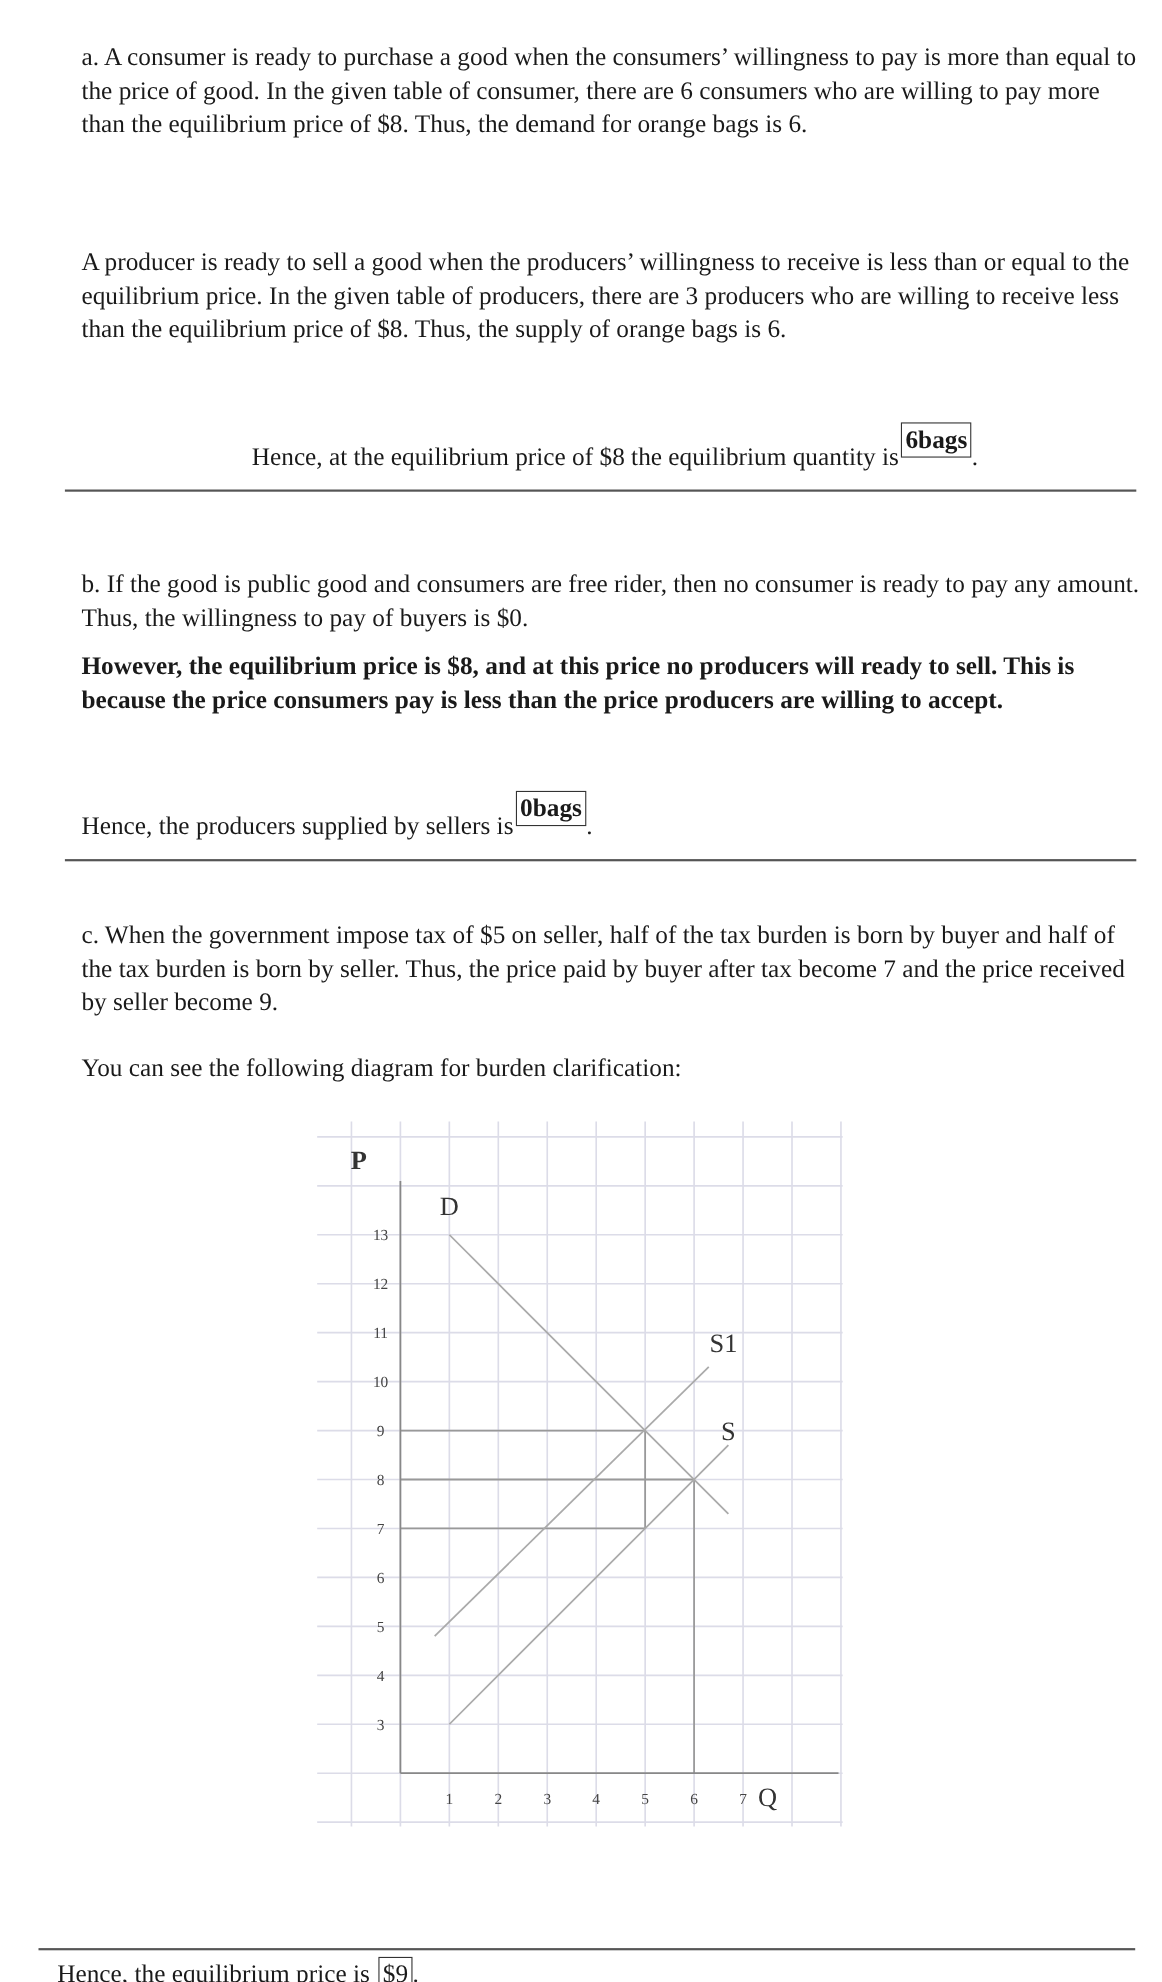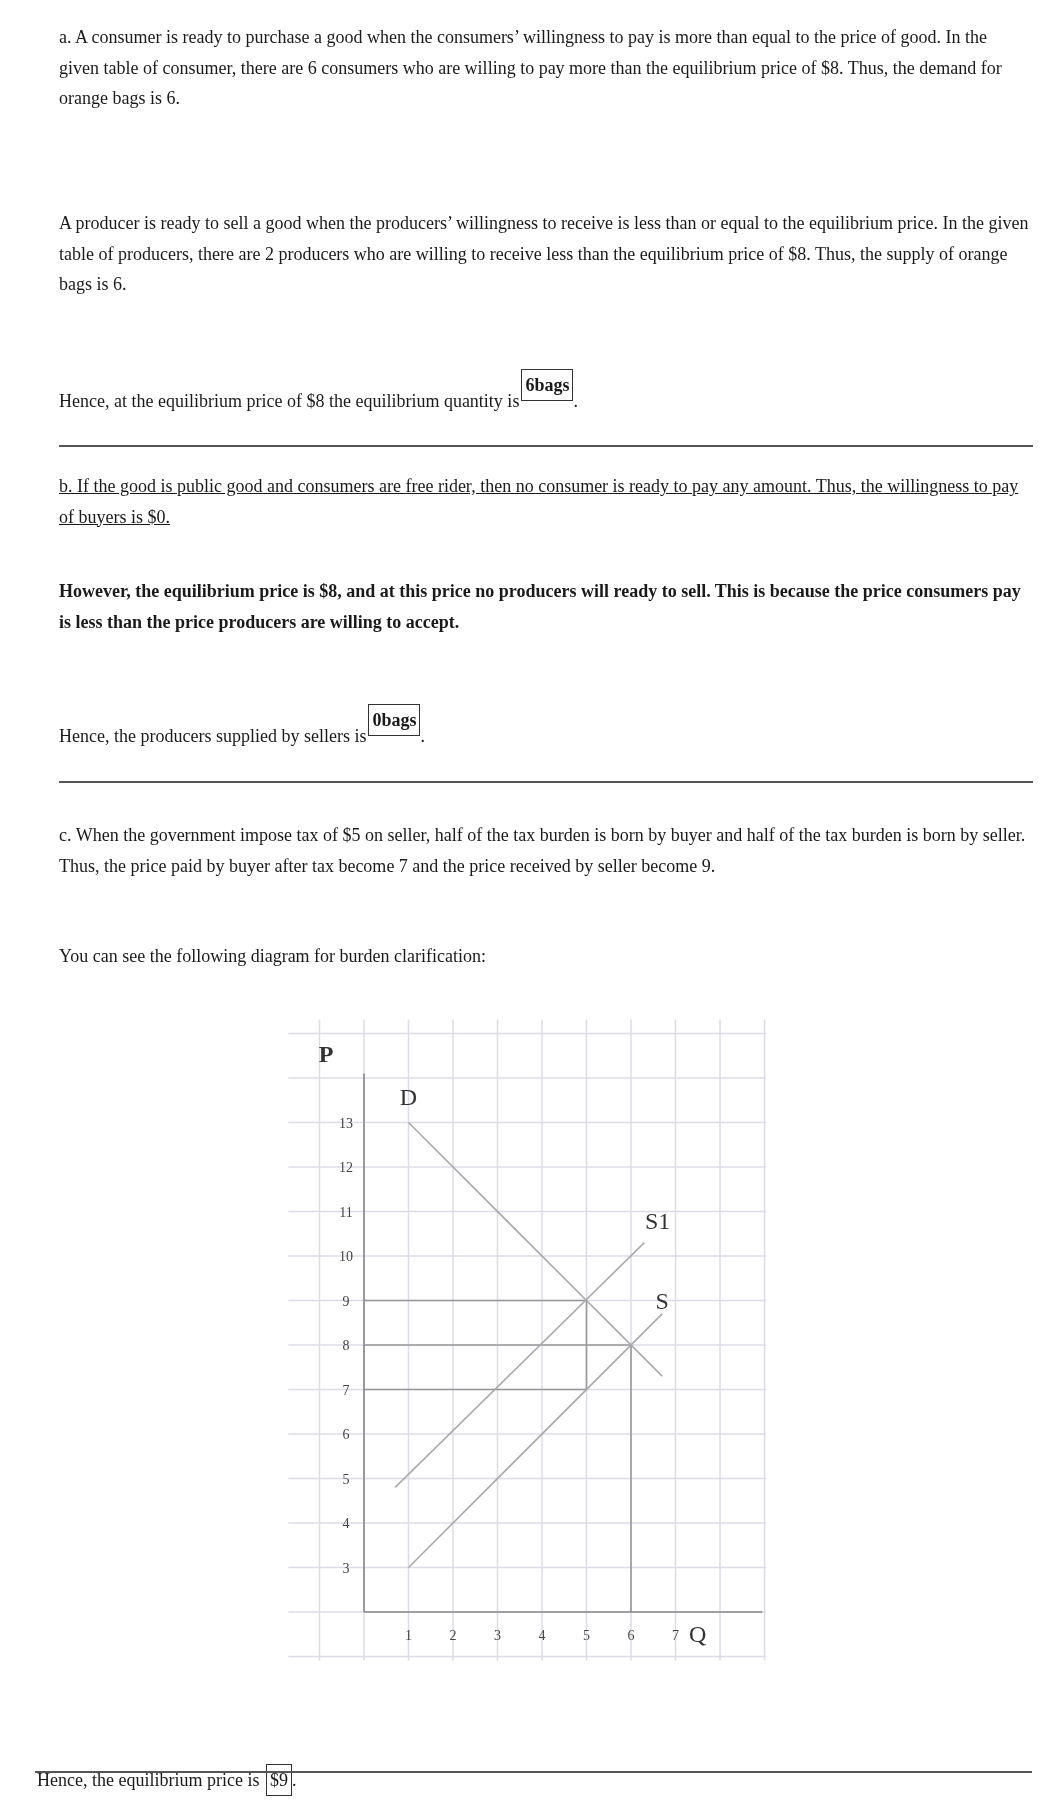--- a/index.html
+++ b/index.html
@@ -1,37 +1,37 @@
 <!DOCTYPE html>
 <html><head>
 <meta charset="utf-8">
 <style>
   html, body { margin:0; padding:0; background:#ffffff; }
   body { width:1056px; height:1802px; position:relative; overflow:hidden;
          font-family:"Liberation Serif","DejaVu Serif",serif; color:#1a1a1a; }
-  .para { position:absolute; left:59px; width:970px; font-size:18px; line-height:30.5px; margin:0; }
+  .para { position:absolute; left:59px; width:970px; font-size:23px; line-height:30.5px; margin:15px; }
   .ans-box { display:inline-block; border:1.5px solid #333; padding:0 3px; font-weight:bold;
              line-height:30px; position:relative; top:-16px; margin-left:2px; }
   .ans-box.plain { font-weight:normal; top:0; padding:0 3px; line-height:30px; }
   .rule { position:absolute; left:59px; width:974px; height:2px; background:#555; }
   #chart { position:absolute; left:0; top:0; }
   .tick { font-size:14px; fill:#444; font-family:"Liberation Serif","DejaVu Serif",serif; }
   .lbl { font-size:24px; fill:#333; font-family:"Liberation Serif","DejaVu Serif",serif; }
 </style>
 </head>
 <body>
 
 <p class="para" style="top:22px;">a. A consumer is ready to purchase a good when the consumers’ willingness to pay is more than equal to the price of good. In the given table of consumer, there are 6 consumers who are willing to pay more than the equilibrium price of $8. Thus, the demand for orange bags is 6.</p>
-<p class="para" style="top:208px;">A producer is ready to sell a good when the producers’ willingness to receive is less than or equal to the equilibrium price. In the given table of producers, there are 2 producers who are willing to receive less than the equilibrium price of $8. Thus, the supply of orange bags is 6.</p>
-<p class="para" style="top:385px;">
+<p class="para" style="top:208px;">A producer is ready to sell a good when the producers’ willingness to receive is less than or equal to the equilibrium price. In the given table of producers, there are 3 producers who are willing to receive less than the equilibrium price of $8. Thus, the supply of orange bags is 6.</p>
+<p class="para" style="top:385px;text-align:center;">
   <span>Hence, at the equilibrium price of $8 the equilibrium quantity is</span><span class="ans-box">6bags</span><span>.</span>
 </p>
 <div class="rule" style="top:445px;"></div>
 
-<p class="para" style="top:471px;text-decoration:underline;">b. If the good is public good and consumers are free rider, then no consumer is ready to pay any amount. Thus, the willingness to pay of buyers is $0.</p>
+<p class="para" style="top:501px;">b. If the good is public good and consumers are free rider, then no consumer is ready to pay any amount. Thus, the willingness to pay of buyers is $0.</p>
 <p class="para" style="top:576px;font-weight:bold;">However, the equilibrium price is $8, and at this price no producers will ready to sell. This is because the price consumers pay is less than the price producers are willing to accept.</p>
 <p class="para" style="top:720px;">
   <span>Hence, the producers supplied by sellers is</span><span class="ans-box">0bags</span><span>.</span>
 </p>
 <div class="rule" style="top:781px;"></div>
 
 <p class="para" style="top:820px;">c. When the government impose tax of $5 on seller, half of the tax burden is born by buyer and half of the tax burden is born by seller. Thus, the price paid by buyer after tax become 7 and the price received by seller become 9.</p>
 <p class="para" style="top:941px;">You can see the following diagram for burden clarification:</p>
 
 <svg id="chart" width="1056" height="1802">

